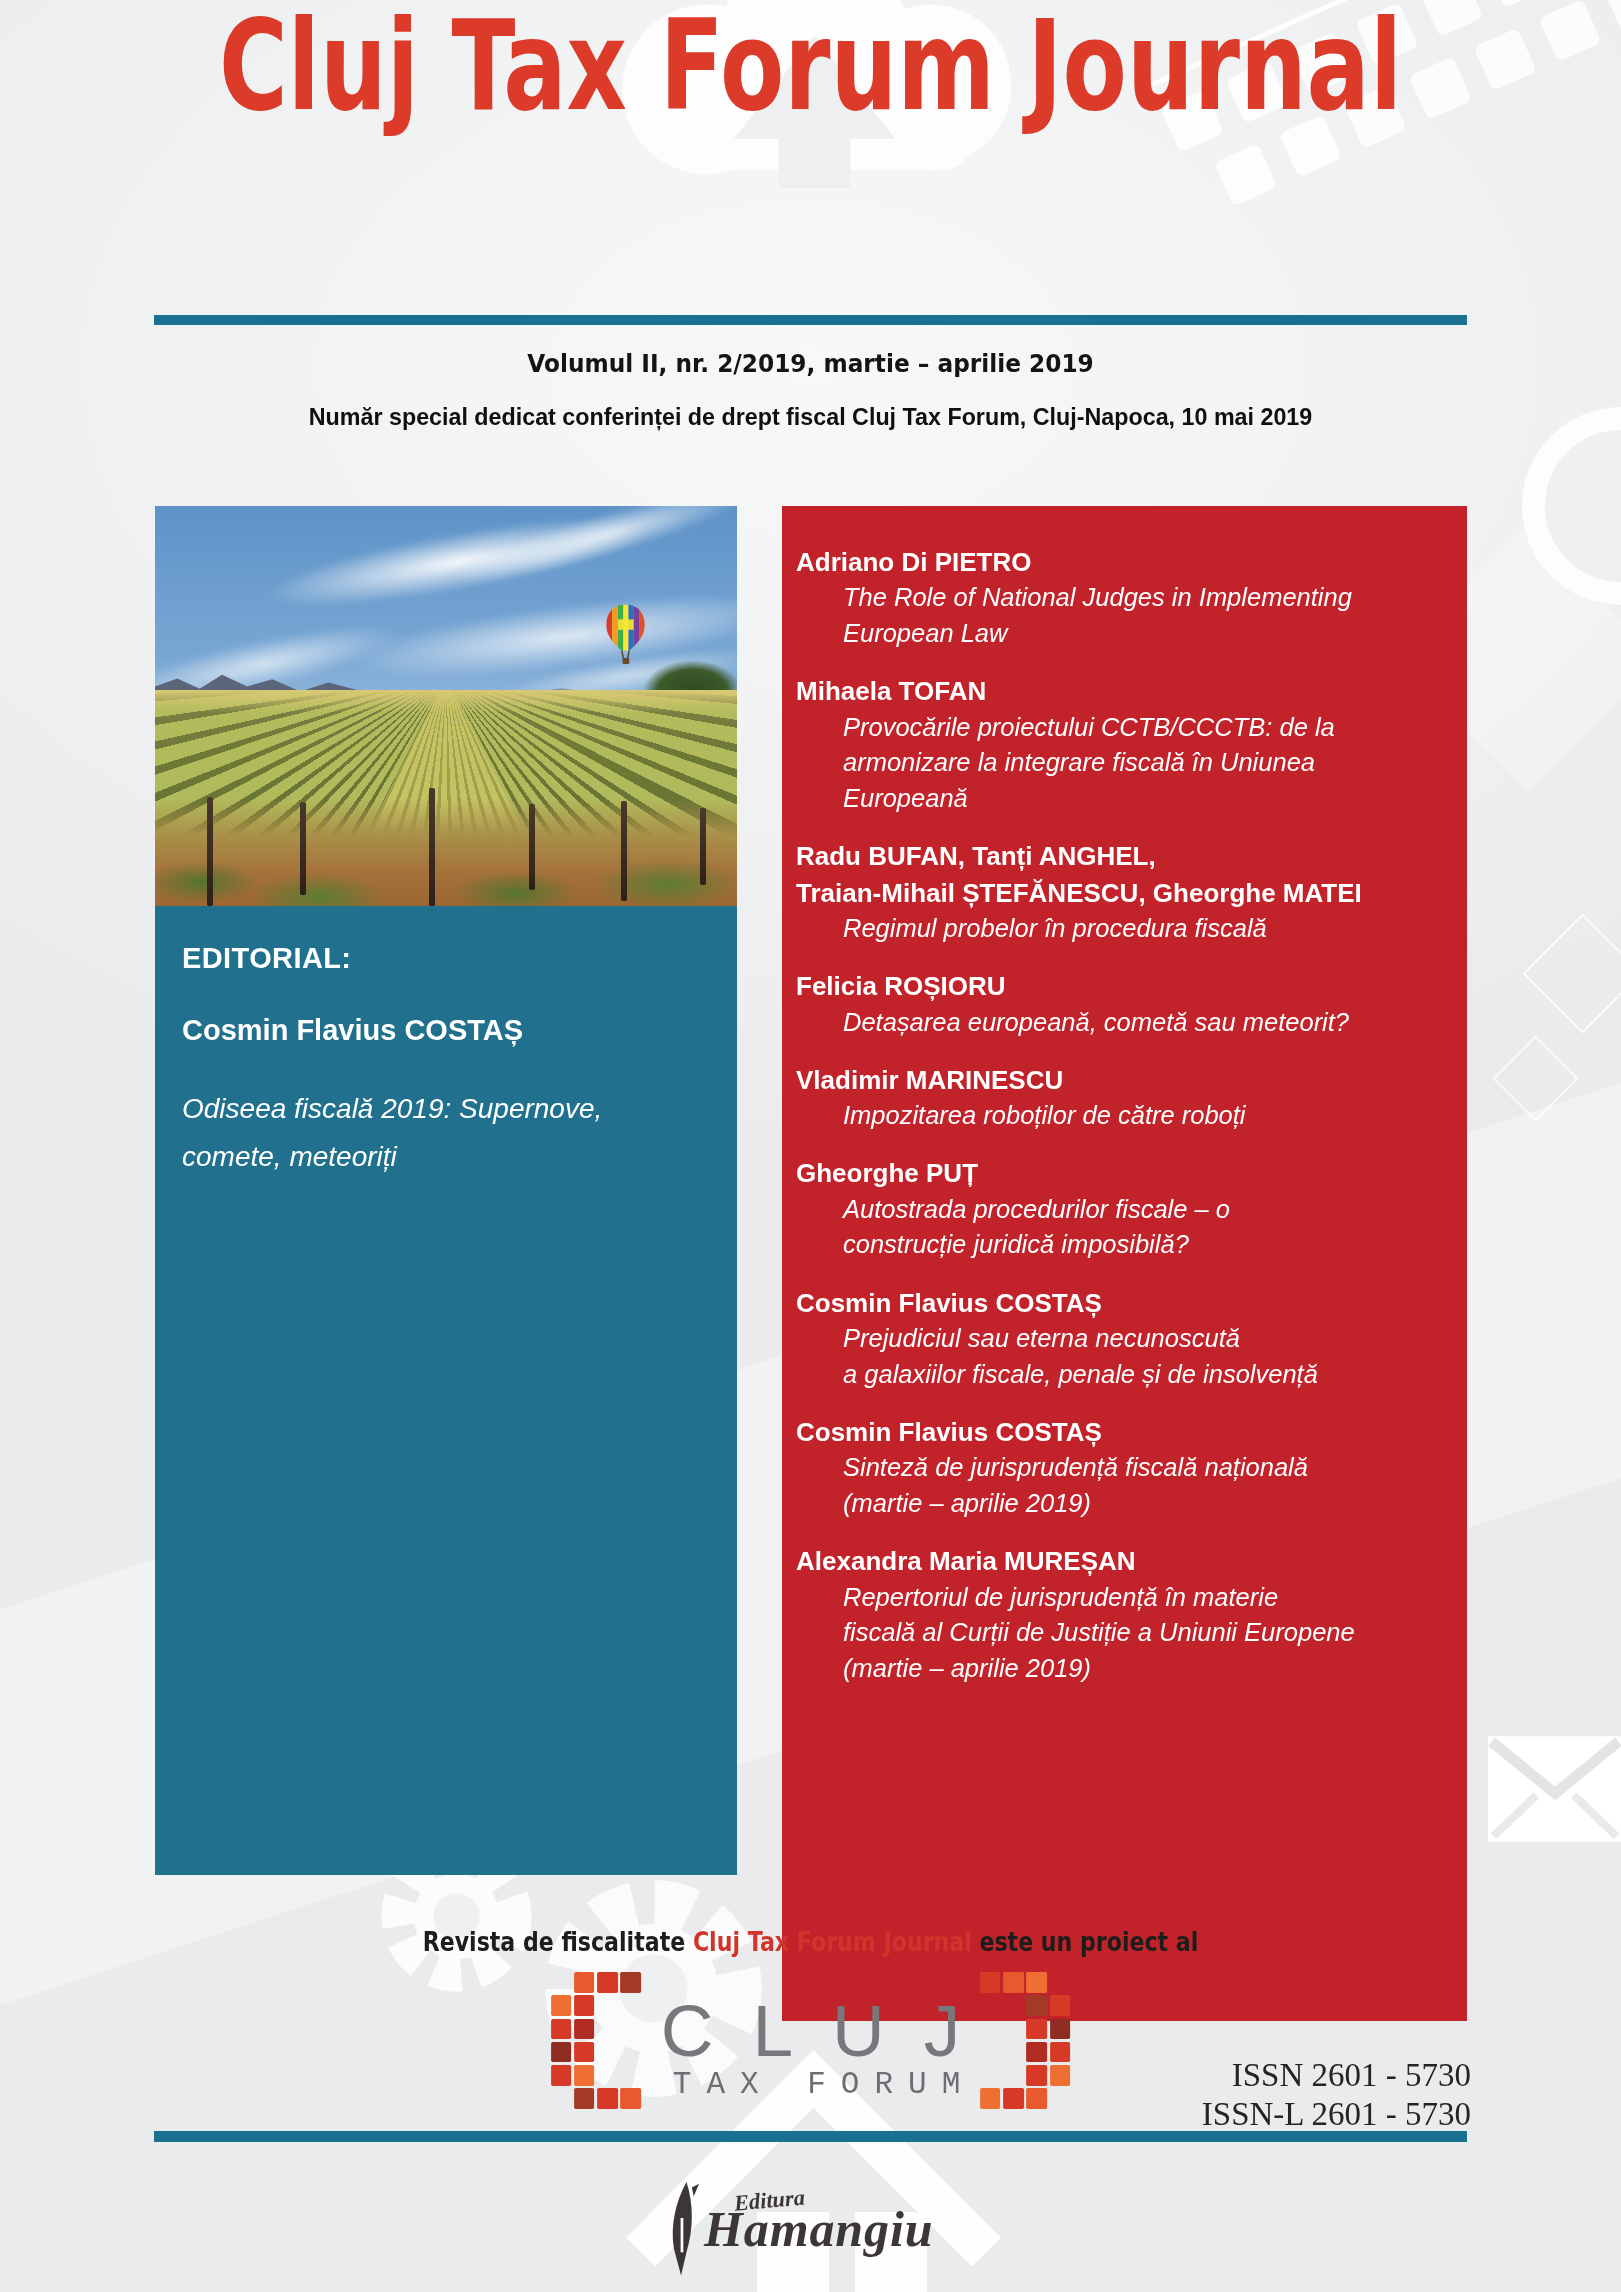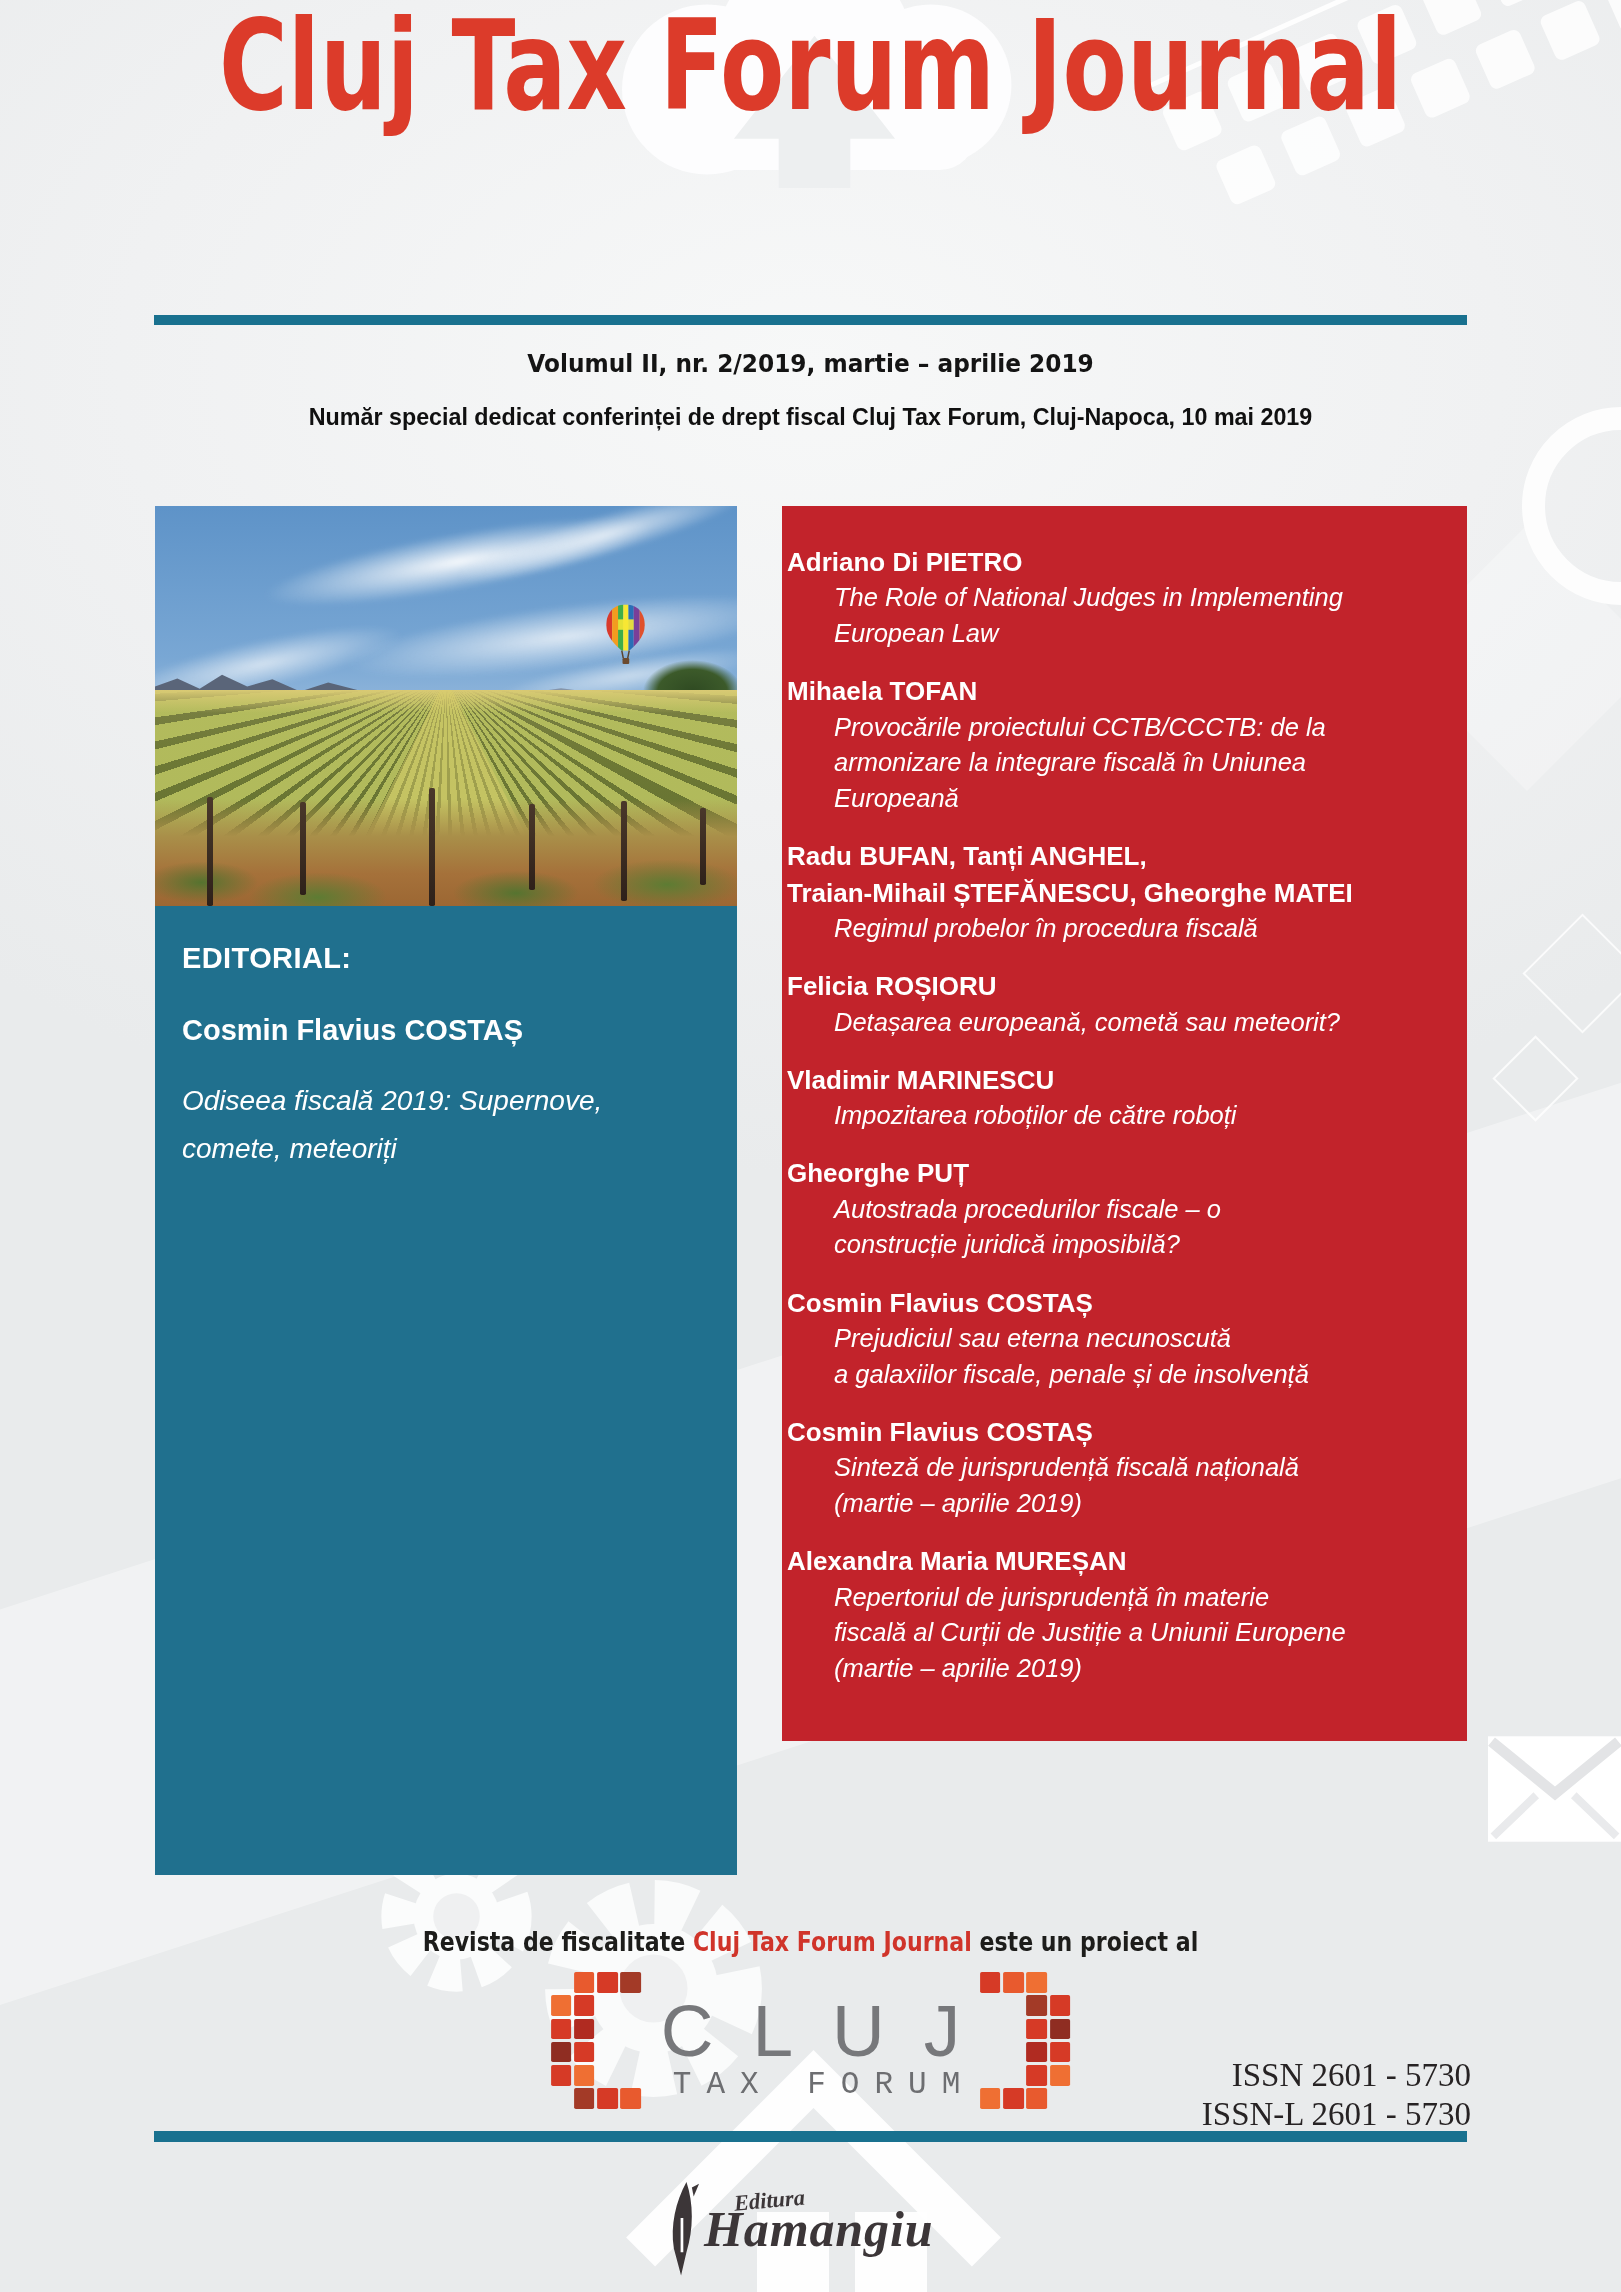--- a/index.html
+++ b/index.html
@@ -56,24 +56,24 @@
        radial-gradient(99px 36px at 28% 92%,#5d7c33 0%,rgba(93,124,51,0) 70%),
        radial-gradient(90px 32px at 62% 88%,#567430 0%,rgba(86,116,48,0) 70%),
        radial-gradient(107px 36px at 88% 80%,#5d7c33 0%,rgba(93,124,51,0) 70%),
        linear-gradient(180deg,rgba(154,162,76,.0) 0%,#a98f49 35%,#a5713a 70%,#9c6733 100%);}
   .post{position:absolute;width:6.3px;background:linear-gradient(180deg,#4a382a,#2e211a);border-radius:1.8px;}
   
   .editorial{position:absolute;z-index:1;left:155px;top:906px;width:582px;height:969px;
      background:#20708e;color:#fff;box-sizing:border-box;padding:36px 32px 12px 27px;}
   .ed-heading{font-size:29px;font-weight:bold;letter-spacing:0.4px;}
   .ed-author{font-size:29px;font-weight:bold;margin-top:39px;}
-  .ed-article{font-size:28px;font-style:italic;margin-top:30px;line-height:1.7;white-space:pre-line;}
-  
-  .toc{position:absolute;z-index:1;left:782px;top:506px;width:685px;height:1235px;
-     background:#c2232b;color:#fff;box-sizing:border-box;padding:38px 25px 0 5px;overflow:hidden;}
+  .ed-article{font-size:28px;font-style:italic;margin-top:38px;line-height:1.7;white-space:pre-line;}
+  
+  .toc{position:absolute;z-index:1;left:782px;top:506px;width:685px;height:1515px;
+     background:#c2232b;color:#fff;box-sizing:border-box;padding:38px 25px 0 14px;overflow:hidden;}
   .toc-entry{margin-bottom:21.5px;}
   .toc-authors{font-size:26px;font-weight:bold;line-height:1.4;white-space:pre-line;}
   .toc-title{font-size:25.5px;font-style:italic;line-height:1.4;margin-left:47px;white-space:pre-line;}
   
   .project-line{position:absolute;z-index:1;left:0;top:1927px;width:100%;text-align:center;
      font-family:"DejaVu Sans",sans-serif;font-weight:bold;font-size:26px;color:#1d1d1b;
      transform:scaleX(.85);white-space:nowrap;}
   .cluj-logo{position:absolute;z-index:1;left:50%;top:1972px;transform:translateX(-50%);
      display:flex;gap:12.5px;align-items:stretch;height:139px;}
   .bk{display:grid;grid-template-columns:repeat(4,20.6px);grid-auto-rows:20.6px;gap:2.7px;align-content:start;}

